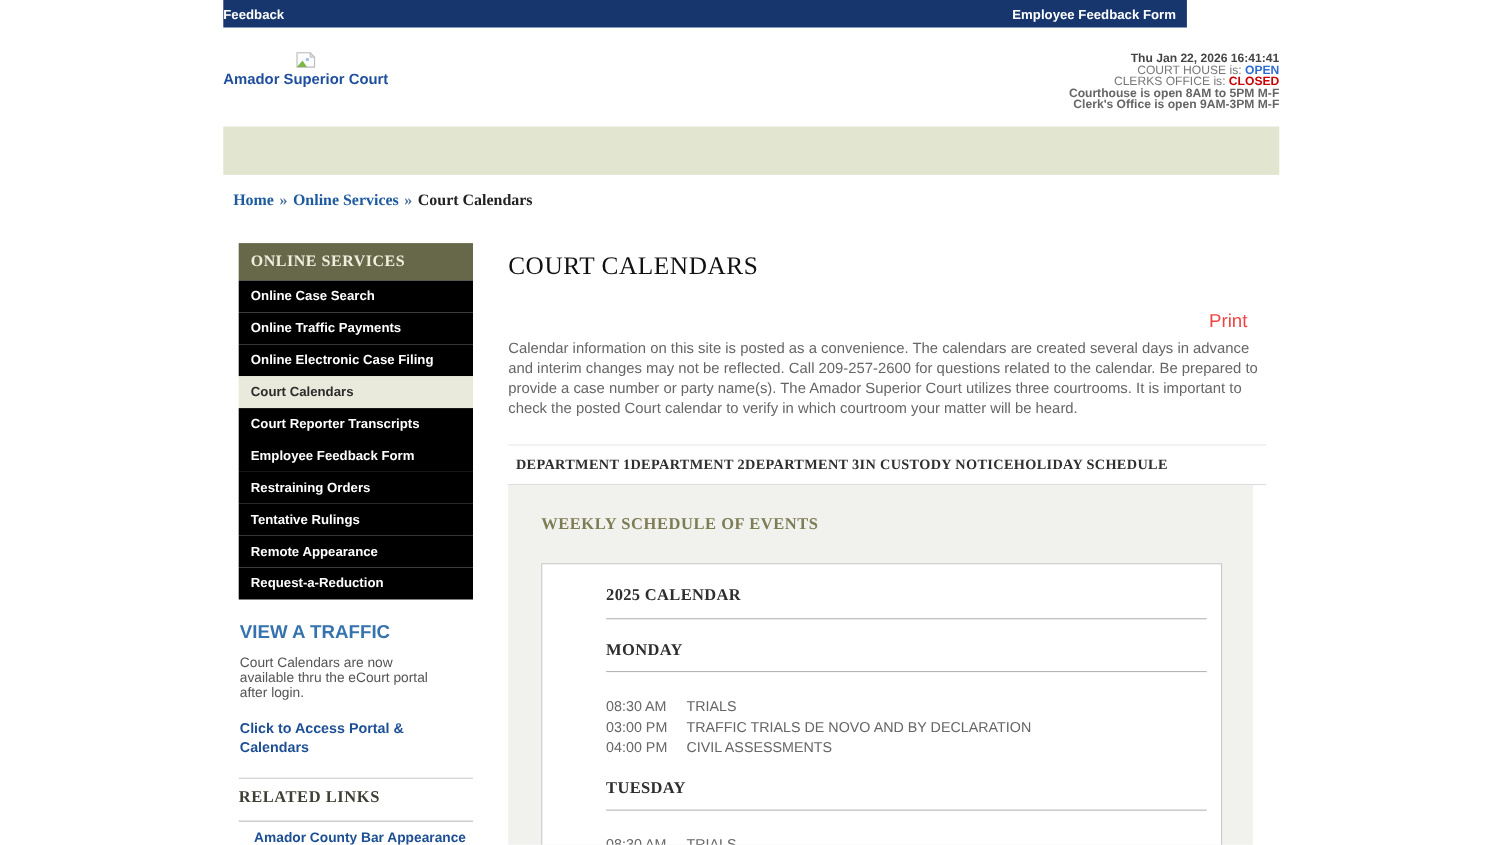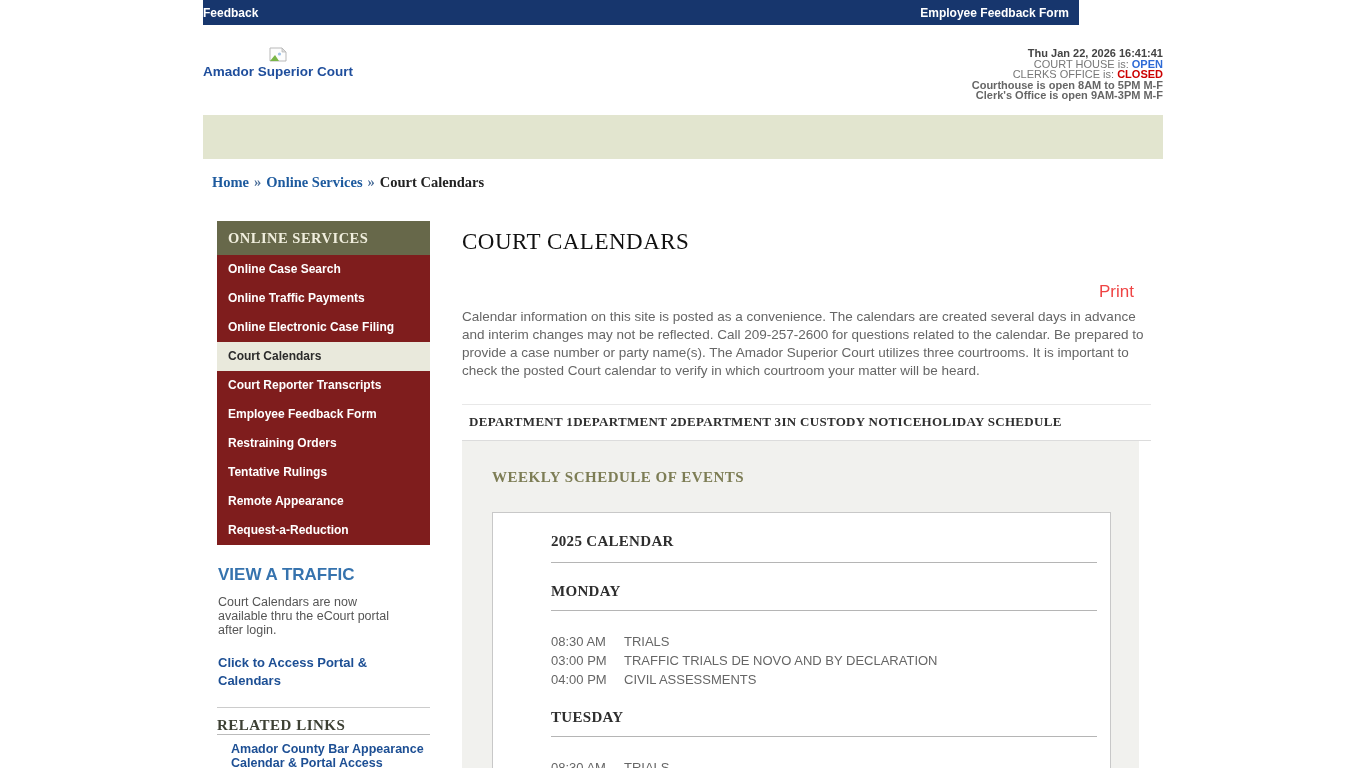--- a/index.html
+++ b/index.html
@@ -42,34 +42,34 @@
   .content { display:flex; margin-top:30px; padding-left:14px; }
 
   
   .sidebar { width:213px; flex:none; }
   .menu-header {
     background:#67684a; color:#f0eedd;
     font-family:"Liberation Serif", serif; font-weight:bold; font-size:14.5px;
     letter-spacing:0.5px; padding:9px 11px 8px;
   }
   .menu-item {
-    background:#7f1d1d; color:#fff; font-size:12px; font-weight:bold;
+    background:#000000; color:#fff; font-size:12px; font-weight:bold;
     padding:8px 11px; line-height:13px; cursor:pointer;
   }
   .menu-item.active { background:#e9e9dc; color:#2b2b2b; }
 
   .view-calendar { margin-top:20px; padding-left:1px; }
   .view-calendar h3 { margin:0 0 10px; color:#3673ae; font-size:17px; font-weight:bold; }
   .view-calendar p { margin:0 0 16px; color:#555; font-size:12.5px; line-height:14px; width:190px; }
   .portal-link { color:#1d4f94; font-weight:bold; font-size:13px; text-decoration:none; cursor:pointer; }
 
   .side-rule { border:none; border-top:1px solid #ccc; margin:18px 0 0; }
   .related-title {
     font-family:"Liberation Serif", serif; font-weight:bold; font-size:15px;
-    color:#3d4034; letter-spacing:0.5px; padding:9px 0 0; border-bottom:1px solid #bbb;
+    color:#3d4034; letter-spacing:0.5px; padding:9px 0 12px; border-bottom:1px solid #bbb;
   }
   .related-links { padding:7px 0 0 14px; }
   .related-links a { display:block; color:#1d4f94; font-weight:bold; font-size:12.5px; line-height:14px; text-decoration:none; cursor:pointer; }
 
   
   .main { flex:1; margin-left:32px; padding-top:8px; }
   .main h1 {
     margin:0; font-family:"Liberation Serif", serif; font-weight:400;
     font-size:23px; color:#111; letter-spacing:0.5px;
   }

